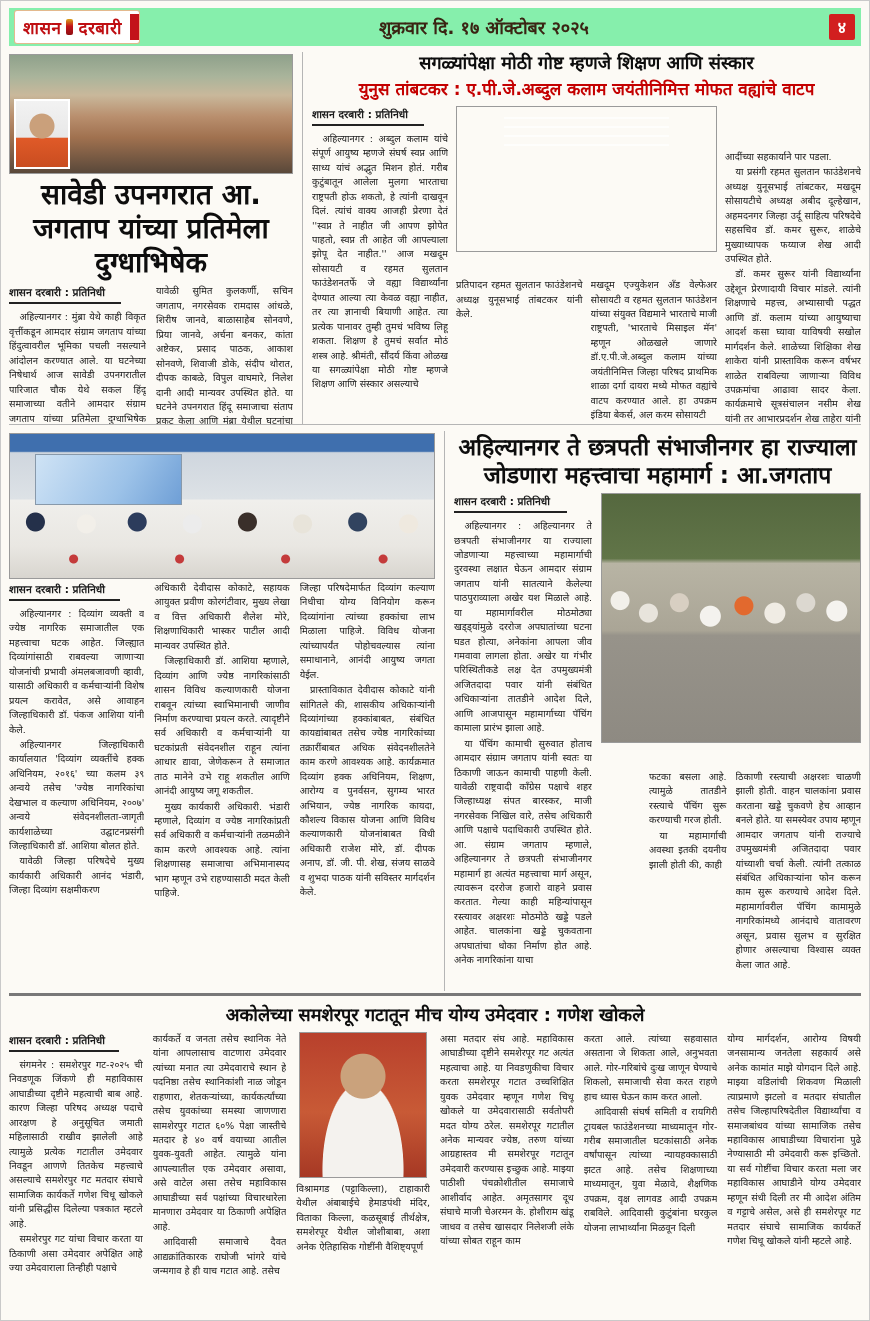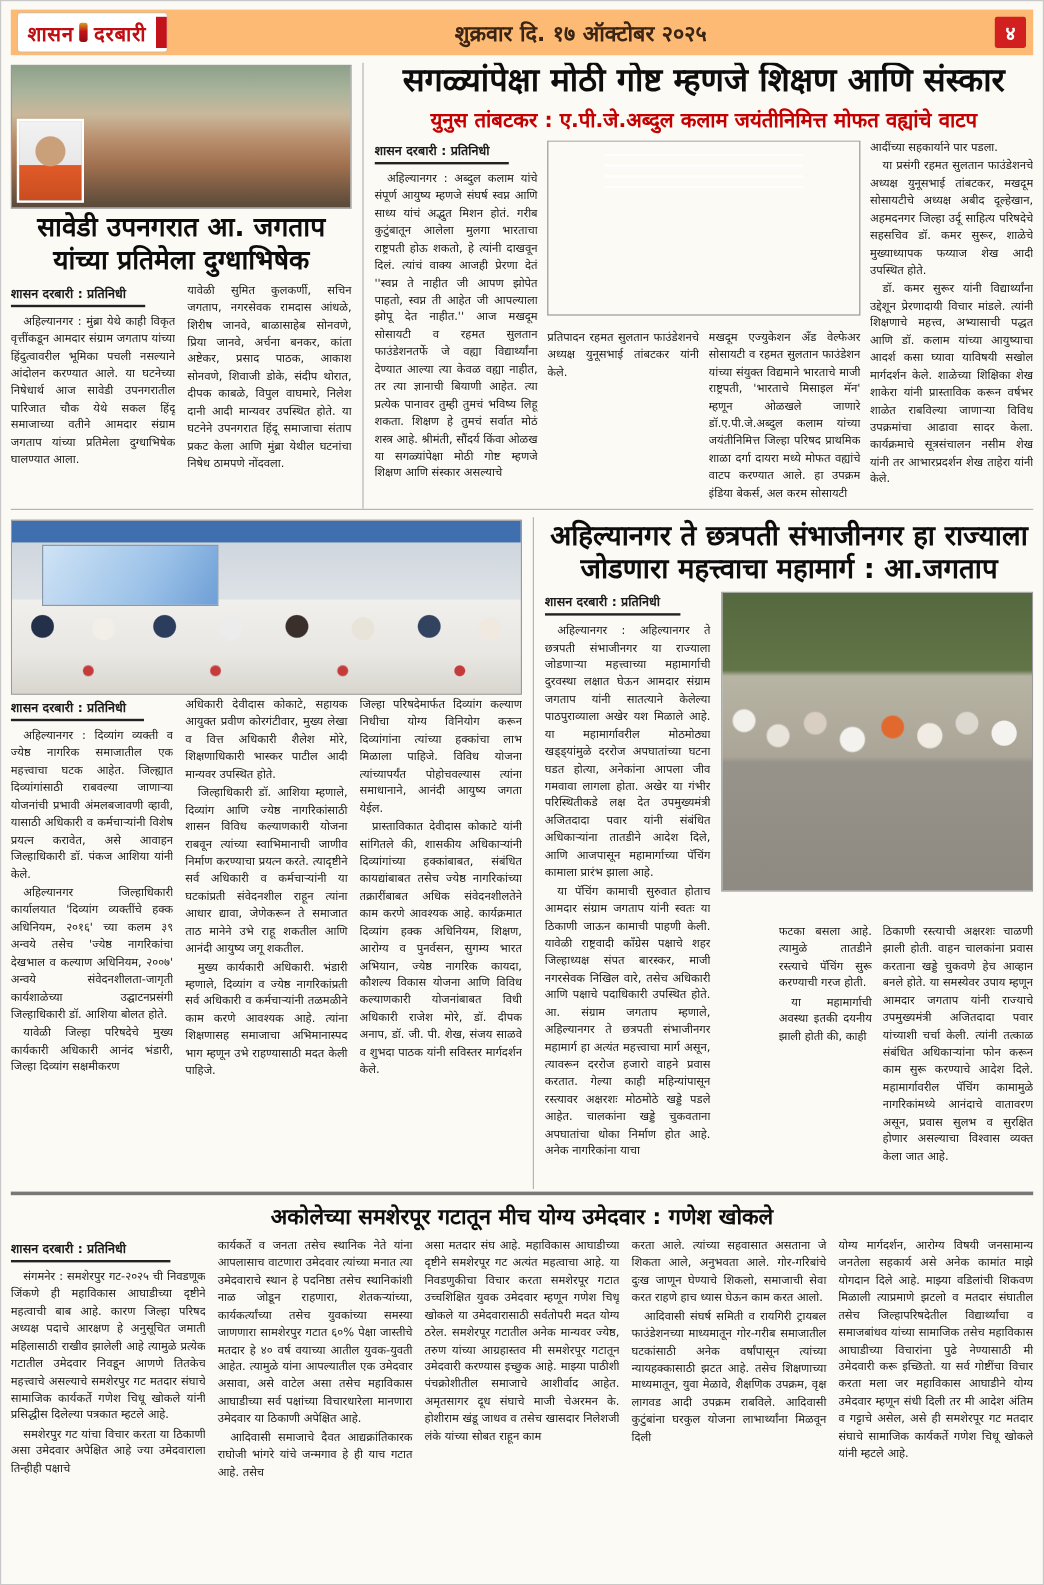--- a/index.html
+++ b/index.html
@@ -1,20 +1,20 @@
 <!DOCTYPE html>
 <html><head>
 <meta charset="utf-8">
 <style>
   html,body{margin:0;padding:0;background:#e8e8e8;}
   .page{position:relative;width:870px;height:1321px;margin:0 auto;background:#fcfaf5;
         border:1px solid #c9c9c9;box-sizing:border-box;overflow:hidden;
         font-family:"DejaVu Sans",sans-serif;color:#1c1c1c;}
   
-  .topbar{margin:7px 8px 6px;height:38px;background:#fdba74;display:flex;align-items:center;
+  .topbar{margin:7px 8px 6px;height:38px;background:#86efac;display:flex;align-items:center;
           justify-content:space-between;padding:0 6px;box-sizing:border-box;}
   .masthead{display:flex;align-items:center;background:#ffffff;border-radius:2px;
             padding:3px 0 3px 8px;box-shadow:0 0 0 1px #e3b98e;}
   .masthead .mh-text{color:#bf0e12;font-weight:bold;font-size:17px;letter-spacing:.5px;}
   .mh-pillar{display:inline-block;width:7px;height:16px;margin:0 5px;
              background:linear-gradient(180deg,#d8a21a 0%,#c3131a 45%,#8f0f13 100%);
              border-radius:2px;}
   .mh-bar{width:9px;height:26px;background:#c3131a;margin-left:8px;}
   .dateline{font-weight:bold;font-size:18px;color:#3a2413;}
   .pagenum{width:26px;height:26px;background:#d21f1f;color:#fff;font-weight:bold;font-size:16px;
@@ -25,33 +25,33 @@
   .para{margin:0 0 1px;text-align:justify;text-indent:1.1em;font-size:9.5px;line-height:1.52;}
   .cont .para:first-child{text-indent:0;}
   .headline{font-weight:bold;text-align:center;color:#0d0d0d;margin:0;line-height:1.22;}
   .subhead{font-weight:bold;text-align:center;color:#c40000;margin:3px 0 2px;}
   .vrule{width:1px;background:#b5b5b5;}
   .hrule{height:1px;background:#b5b5b5;margin:0 8px;}
   .thickrule{height:3px;background:#787878;margin:2px 8px;}
   
   .band-top{display:flex;gap:9px;padding:0 8px;height:372px;overflow:hidden;}
   .savedi{width:284px;flex:none;display:flex;flex-direction:column;}
-  .savedi .headline{font-size:22px;margin:4px 0 2px;}
+  .savedi .headline{font-size:28px;margin:4px 0 2px;}
   .savedi-cols{display:flex;gap:10px;flex:1;overflow:hidden;margin-top:2px;}
   .savedi-cols .col{flex:1;overflow:hidden;}
   .lead{flex:1;display:flex;flex-direction:column;overflow:hidden;}
-  .lead .headline{font-size:27px;}
+  .lead .headline{font-size:18px;}
   .lead .subhead{font-size:17px;}
   .lead-body{display:grid;grid-template-columns:136px 1fr 1fr 136px;gap:8px;flex:1;
              margin-top:4px;overflow:hidden;}
   .lead-c1{grid-column:1;grid-row:1/3;overflow:hidden;}
   .lead-photo{grid-column:2/4;grid-row:1;height:146px;}
   .lead-c2{grid-column:2;grid-row:2;overflow:hidden;}
   .lead-c3{grid-column:3;grid-row:2;overflow:hidden;}
-  .lead-c4{grid-column:4;grid-row:1/3;overflow:hidden;}
+  .lead-c4{grid-column:4;grid-row:1/3;overflow:hidden;margin-top:44px;}
   
   .band-mid{display:flex;gap:9px;padding:6px 8px 0;height:560px;overflow:hidden;}
   .divyang{width:426px;flex:none;display:flex;flex-direction:column;overflow:hidden;}
   .divyang .headline{font-size:23px;margin:6px 0 3px;}
   .divyang-cols{display:flex;gap:10px;flex:1;overflow:hidden;margin-top:2px;}
   .divyang-cols .col{flex:1;overflow:hidden;}
   .highway{flex:1;display:flex;flex-direction:column;overflow:hidden;}
   .highway .headline{font-size:23px;margin:2px 0 4px;}
   .hw-body{display:grid;grid-template-columns:138px 1fr 1fr;gap:9px;flex:1;overflow:hidden;}
   .hw-c1{grid-column:1;grid-row:1/3;overflow:hidden;}
@@ -281,20 +281,26 @@
             <p class="para">समशेरपुर गट यांचा विचार करता या ठिकाणी असा उमेदवार अपेक्षित आहे ज्या उमेदवाराला तिन्हीही पक्षाचे</p>
           </div>
       </div>
       <div class="col cont">
         <div>
             <p class="para">कार्यकर्ते व जनता तसेच स्थानिक नेते यांना आपलासाच वाटणारा उमेदवार त्यांच्या मनात त्या उमेदवाराचे स्थान हे पदनिष्ठा तसेच स्थानिकांशी नाळ जोडून राहणारा, शेतकऱ्यांच्या, कार्यकर्त्यांच्या तसेच युवकांच्या समस्या जाणणारा सामशेरपुर गटात ६०% पेक्षा जास्तीचे मतदार हे ४० वर्ष वयाच्या आतील युवक-युवती आहेत. त्यामुळे यांना आपल्यातील एक उमेदवार असावा, असे वाटेल असा तसेच महाविकास आघाडीच्या सर्व पक्षांच्या विचारधारेला मानणारा उमेदवार या ठिकाणी अपेक्षित आहे.</p>
             <p class="para">आदिवासी समाजाचे दैवत आद्यक्रांतिकारक राघोजी भांगरे यांचे जन्मगाव हे ही याच गटात आहे. तसेच</p>
           </div>
       </div>
       <div class="col cont">
+        <div class="photo ph-portrait"></div>
+        <div>
+            <p class="para">विश्रामगड (पट्टाकिल्ला), टाहाकारी येथील अंबाबाईचे हेमाडपंथी मंदिर, विताका किल्ला, कळसूबाई तीर्थक्षेत्र, समशेरपूर येथील जोशीबाबा, अशा अनेक ऐतिहासिक गोष्टींनी वैशिष्ट्यपूर्ण</p>
+          </div>
+      </div>
+      <div class="col cont">
         <div>
             <p class="para">असा मतदार संघ आहे. महाविकास आघाडीच्या दृष्टीने समशेरपूर गट अत्यंत महत्वाचा आहे. या निवडणुकीचा विचार करता समशेरपूर गटात उच्चशिक्षित युवक उमेदवार म्हणून गणेश चिधू खोकले या उमेदवारासाठी सर्वतोपरी मदत योग्य ठरेल. समशेरपूर गटातील अनेक मान्यवर ज्येष्ठ, तरुण यांच्या आग्रहास्तव मी समशेरपूर गटातून उमेदवारी करण्यास इच्छुक आहे. माझ्या पाठीशी पंचक्रोशीतील समाजाचे आशीर्वाद आहेत. अमृतसागर दूध संघाचे माजी चेअरमन के. होशीराम खंडू जाधव व तसेच खासदार निलेशजी लंके यांच्या सोबत राहून काम</p>
           </div>
       </div>
       <div class="col cont">
         <div>
             <p class="para">करता आले. त्यांच्या सहवासात असताना जे शिकता आले, अनुभवता आले. गोर-गरिबांचे दुःख जाणून घेण्याचे शिकलो, समाजाची सेवा करत राहणे हाच ध्यास घेऊन काम करत आलो.</p>
             <p class="para">आदिवासी संघर्ष समिती व रायगिरी ट्रायबल फाउंडेशनच्या माध्यमातून गोर-गरीब समाजातील घटकांसाठी अनेक वर्षांपासून त्यांच्या न्यायहक्कासाठी झटत आहे. तसेच शिक्षणाच्या माध्यमातून, युवा मेळावे, शैक्षणिक उपक्रम, वृक्ष लागवड आदी उपक्रम राबविले. आदिवासी कुटुंबांना घरकुल योजना लाभार्थ्यांना मिळवून दिली</p>
           </div>
       </div>

